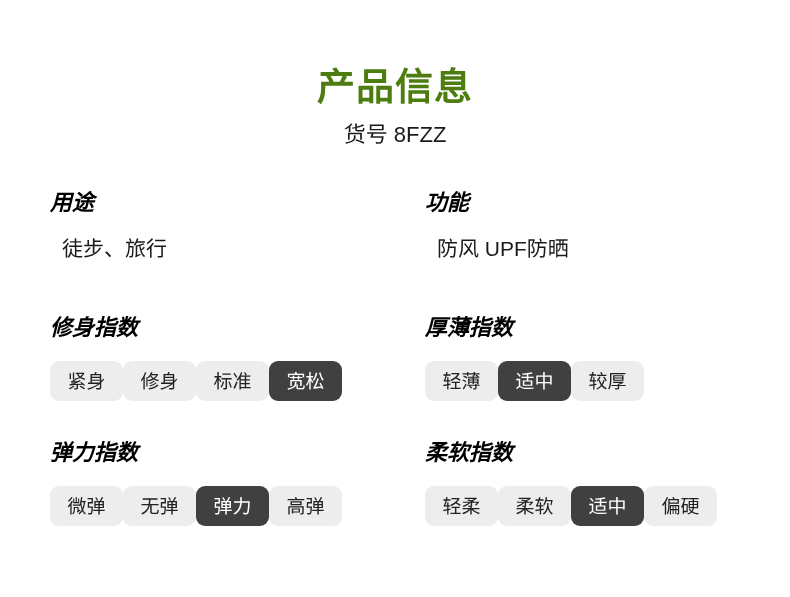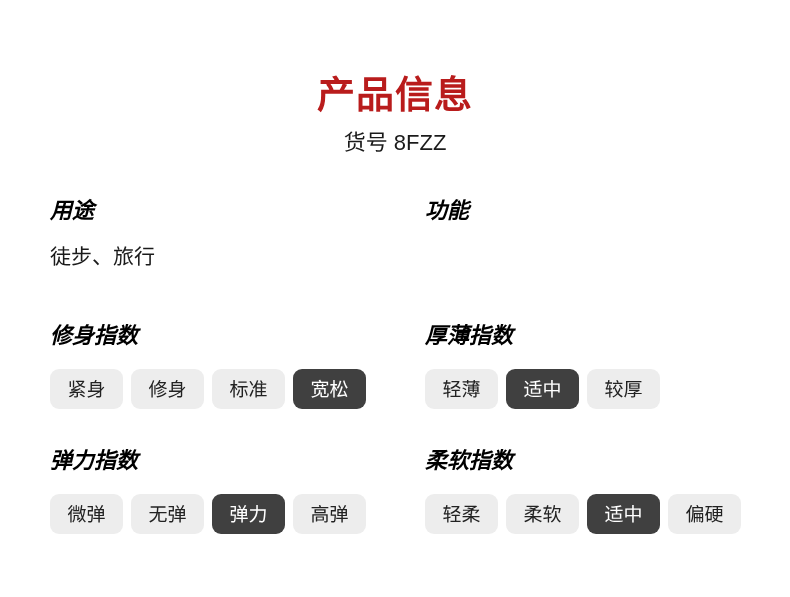--- a/index.html
+++ b/index.html
@@ -27,22 +27,22 @@
   
   .header {
     padding-top: 66px;
     text-align: center;
   }
   .page-title {
     font-size: 38px;
     font-weight: 700;
     line-height: 1.15;
     letter-spacing: 1px;
-    color: #b91c1c;
-    margin: 8px;
+    color: #4d7c0f;
+    margin: 0;
   }
   .page-subtitle {
     font-size: 22px;
     font-weight: 400;
     line-height: 1.2;
     color: #1a1a1a;
     margin: 12px 0 0 0;
   }
 
   
@@ -68,29 +68,28 @@
     line-height: 1.2;
     margin: 0 0 20px 0;
     font-style: italic;
   }
 
   .section-value {
     font-size: 21px;
     font-weight: 400;
     color: #1a1a1a;
     line-height: 1.2;
-    margin: 0;
+    margin: 12px;
   }
 
   
   .chip-row {
     display: flex;
     flex-direction: row;
     align-items: center;
-    gap: 8px;
   }
   .chip {
     display: inline-flex;
     align-items: center;
     justify-content: center;
     min-width: 73px;
     height: 40px;
     padding: 0 14px;
     border-radius: 9px;
     background: #ededed;
@@ -119,20 +118,21 @@
     <p class="page-subtitle">货号 8FZZ</p>
   </div>
 
   <div class="content">
       <div class="section row-text">
         <div class="section-title">用途</div>
         <div class="section-value">徒步、旅行</div>
       </div>
       <div class="section row-text">
         <div class="section-title">功能</div>
+        <div class="section-value">防风 UPF防晒</div>
       </div>
       <div class="section row-chips">
         <div class="section-title">修身指数</div>
         <div class="chip-row">
           <div class="chip" aria-pressed="false">紧身</div>
           <div class="chip" aria-pressed="false">修身</div>
           <div class="chip" aria-pressed="false">标准</div>
           <div class="chip selected" aria-pressed="true">宽松</div>
         </div>
       </div>

